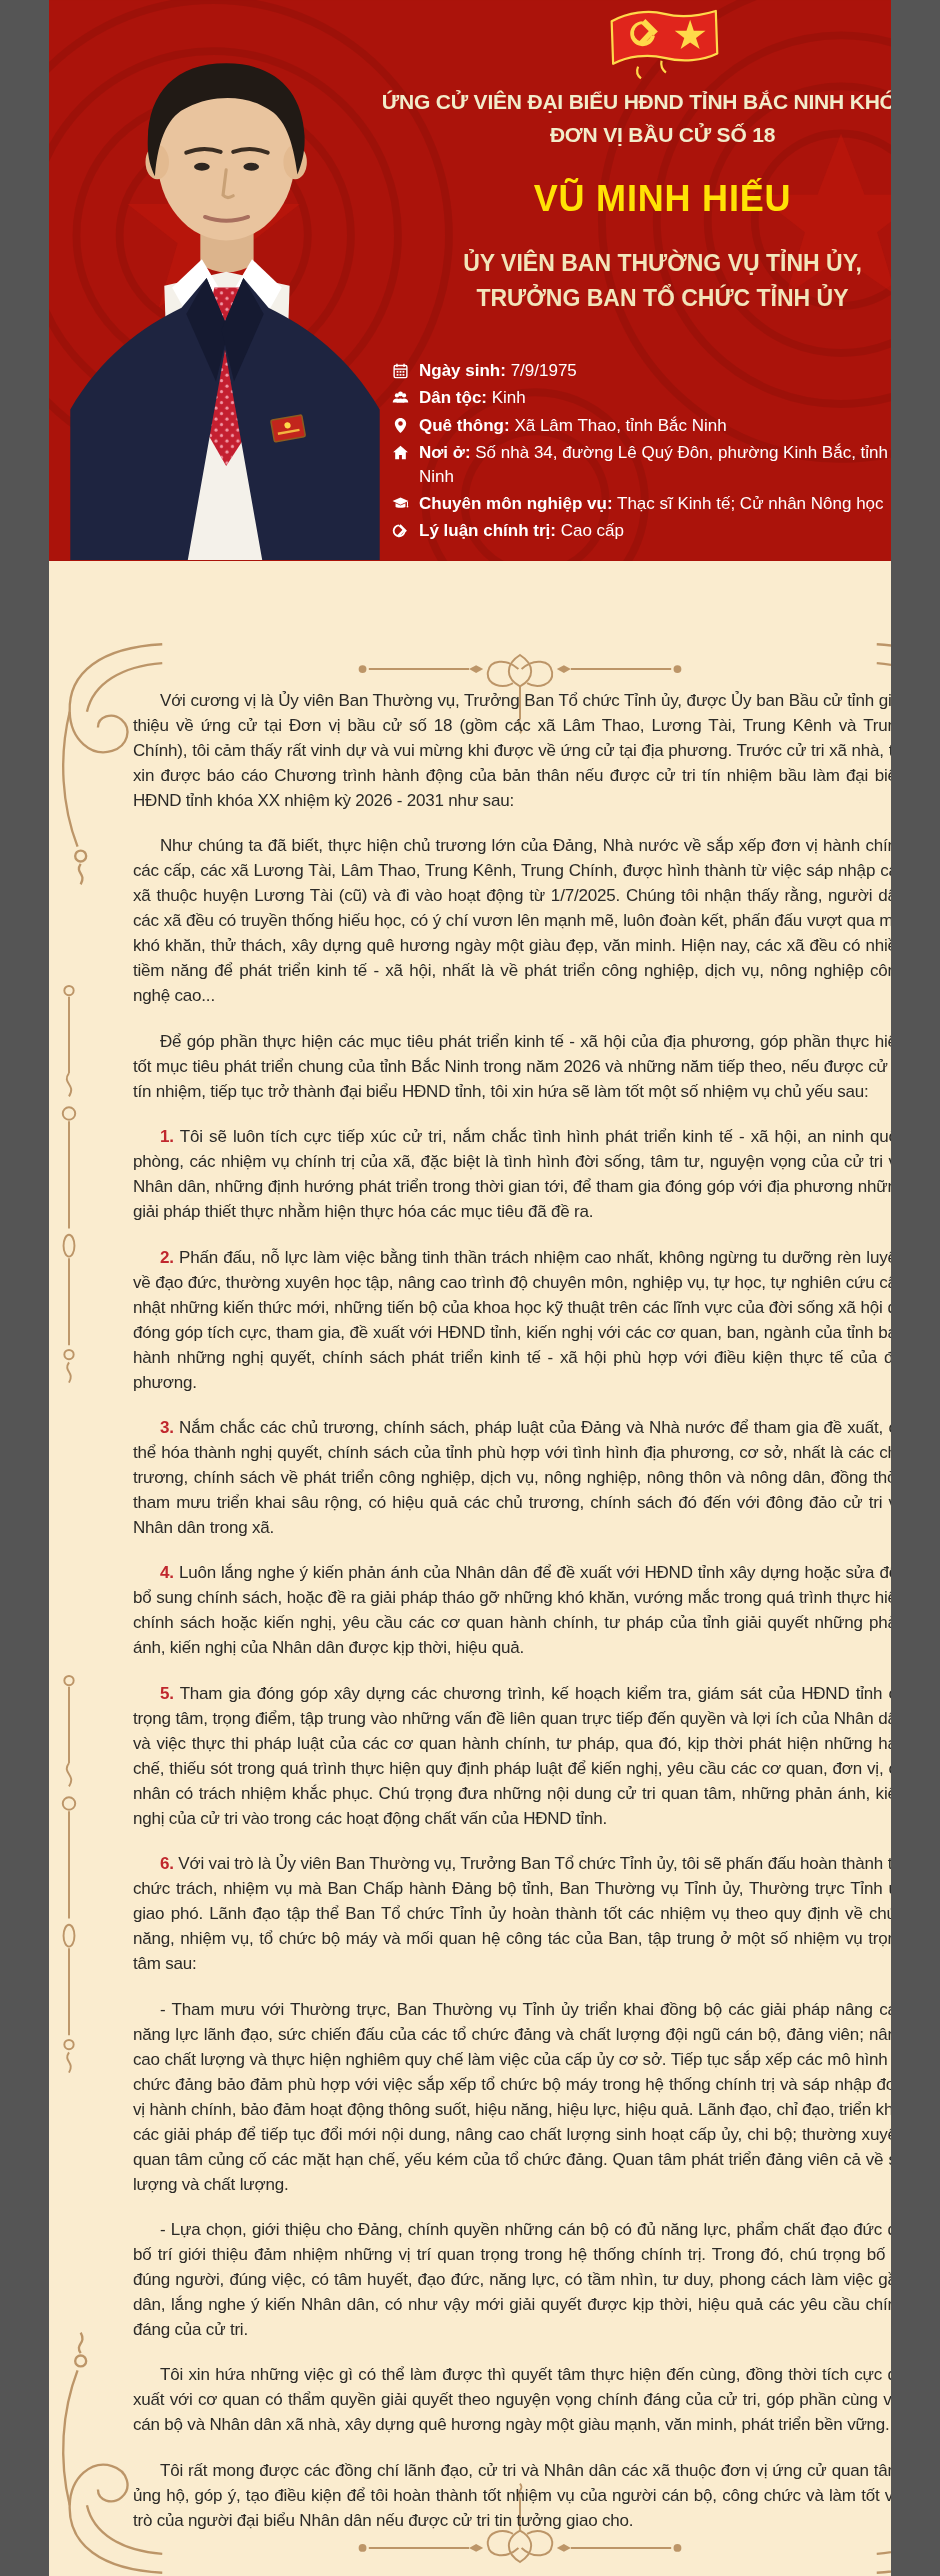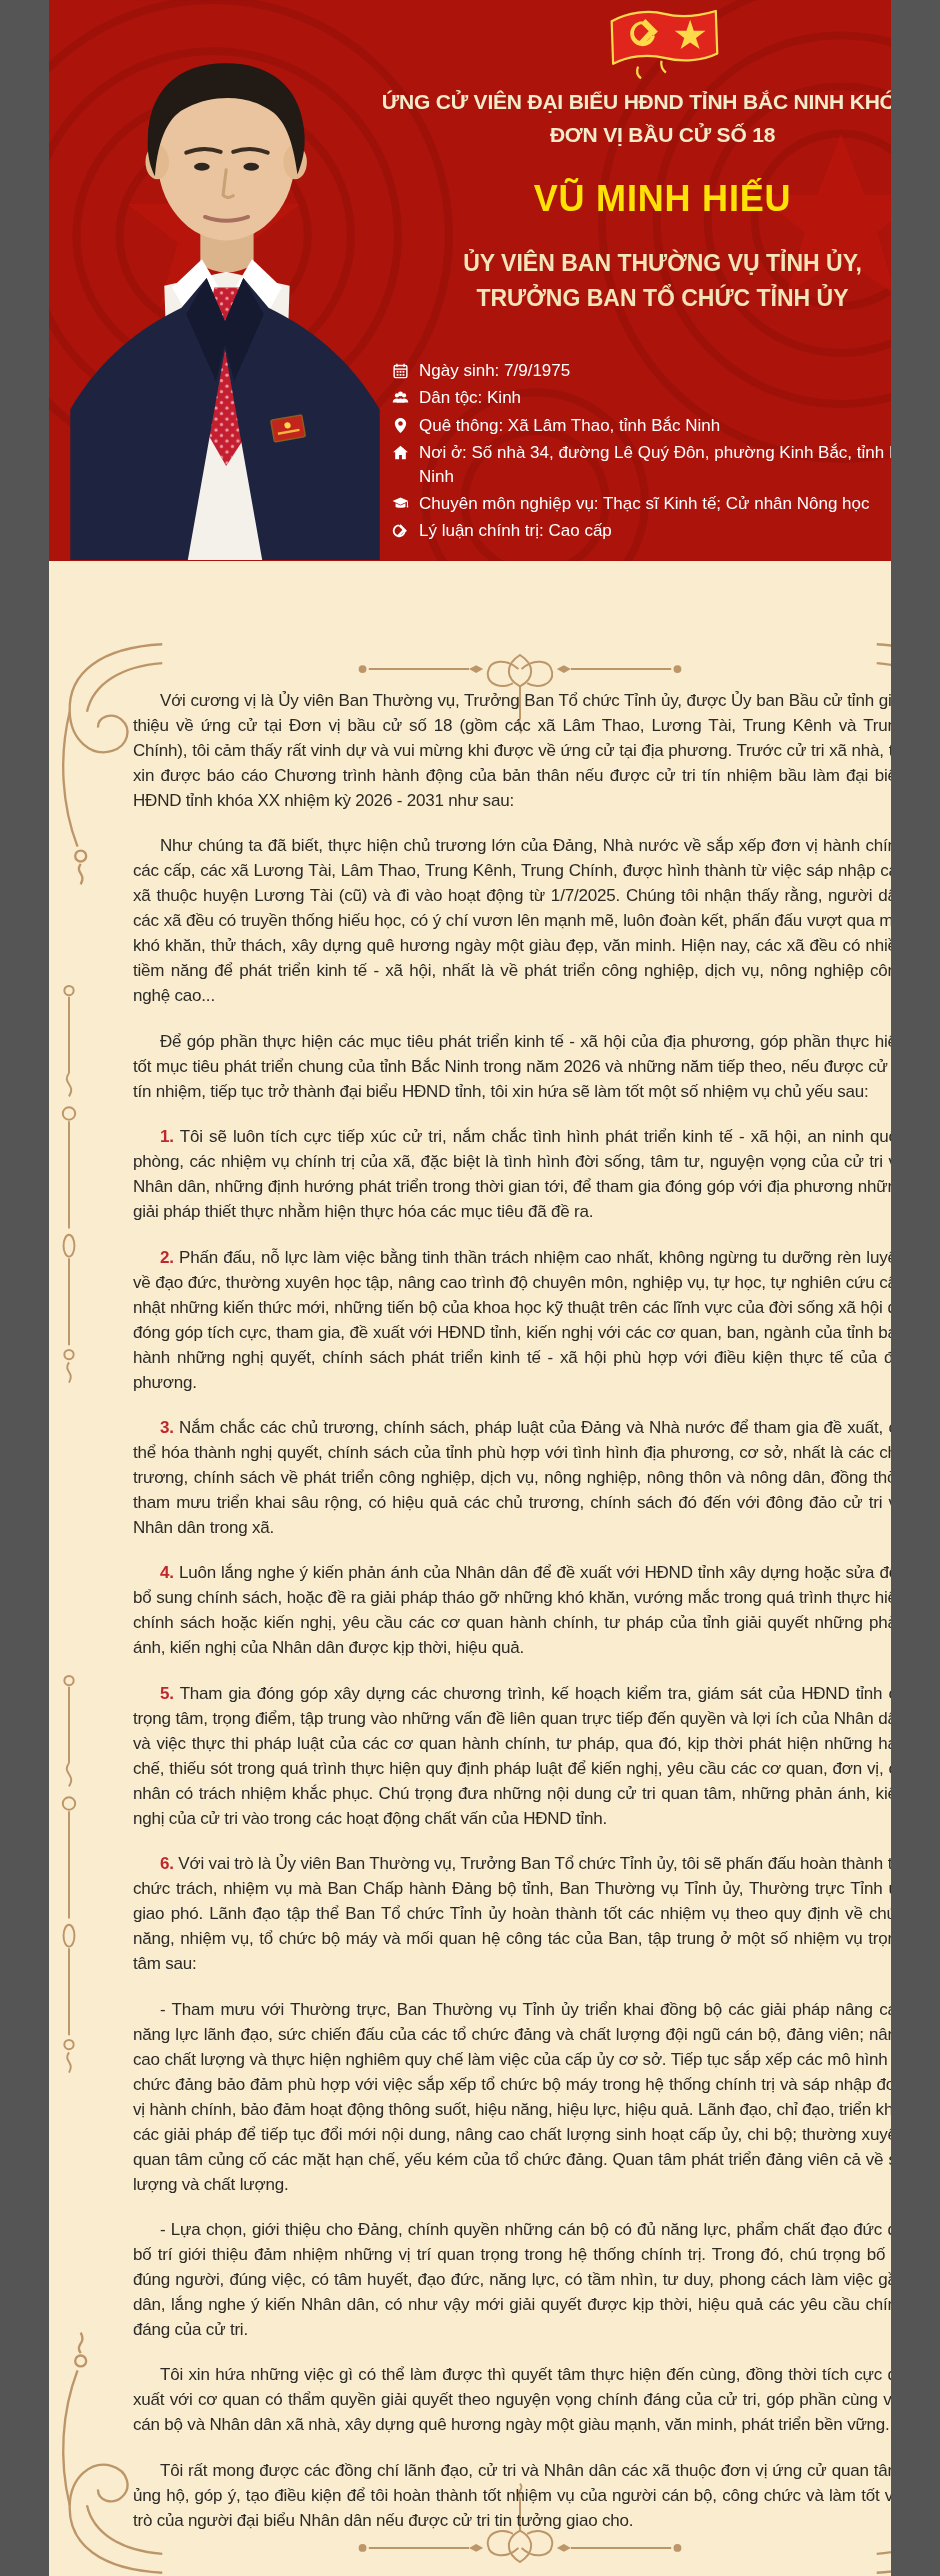--- a/index.html
+++ b/index.html
@@ -23,21 +23,21 @@
   .title-line.first{margin-top:3.1px;}
   .name{margin:22px 0 0;font-size:36px;font-weight:bold;letter-spacing:0.8px;
         color:var(--name-yellow);line-height:58px;}
   .pos{font-weight:bold;font-size:23px;color:var(--position-cream);
        margin-top:7.8px;line-height:27px;}
   .pos.first{margin-top:22px;}
   .info-list{position:absolute;left:343px;top:359px;width:564px;color:var(--info-white);}
   .info-row{position:relative;padding-left:27px;font-size:17px;line-height:23.5px;
             margin-bottom:3.9px;}
   .info-row .icon{position:absolute;left:0;top:3.1px;width:17px;height:17px;}
-  .info-row b{font-weight:normal;}
+  .info-row b{font-weight:bold;}
   .info-text{max-width:521px;display:inline-block;vertical-align:top;}
   
   .banner{position:absolute;top:561px;left:0;width:941px;height:81px;
           background:var(--banner-red);display:flex;align-items:center;justify-content:center;}
   .banner h2{margin:0;font-size:42px;font-weight:bold;letter-spacing:0.8px;
              color:var(--title-cream);text-shadow:1.6px 2.4px 0 rgba(110,14,8,.35);}
   
   .content{position:absolute;top:641px;left:0;width:941px;height:1935px;
            background:var(--body-bg);overflow:hidden;}
   .orn{position:absolute;opacity:.85;}

